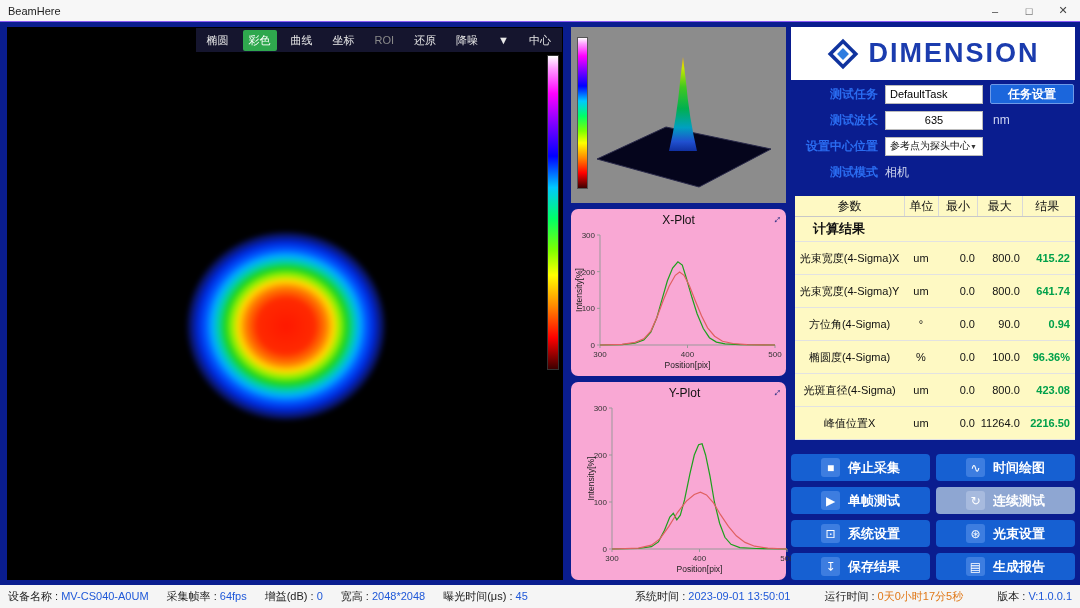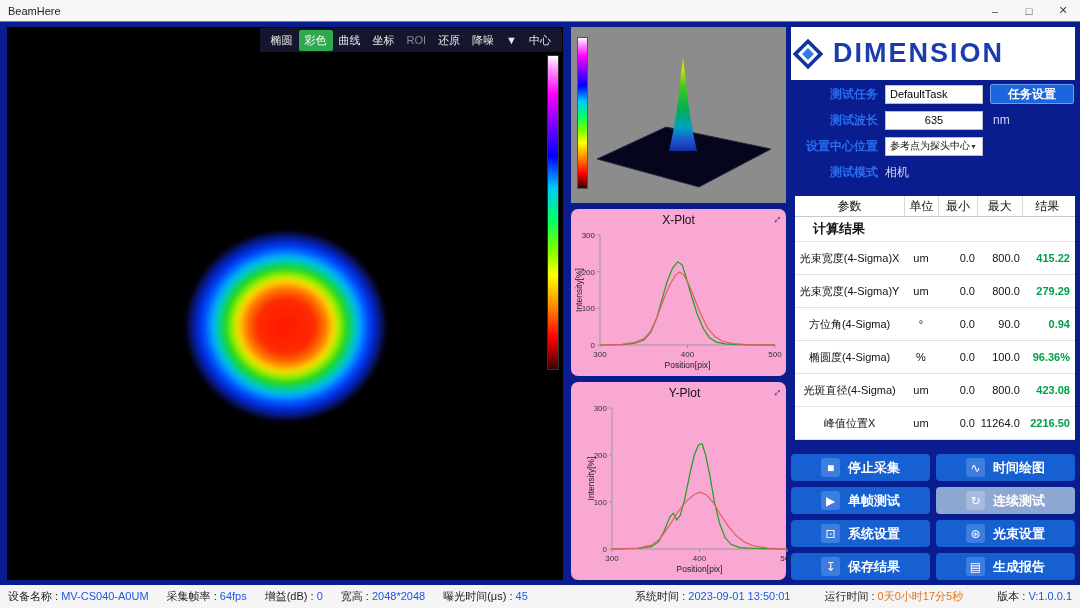--- a/index.html
+++ b/index.html
@@ -18,60 +18,60 @@
   .beam-panel{position:absolute;left:7px;top:27px;width:556px;height:553px;background:#000;overflow:hidden;}
   .beam-spot{position:absolute;left:178px;top:203px;width:202px;height:192px;border-radius:50%;
     filter:blur(2px);
     background:radial-gradient(closest-side,
       #ff1800 0%,#ff2a00 28%,#ff7a00 39%,#ffd800 47%,#9cf000 53%,#1fd51f 60%,
       #00cfae 67%,#00aaff 73%,#0055ff 80%,#0028d8 87%,#0a1670 94%,rgba(5,10,60,0) 100%);}
   .colorbar-main{position:absolute;left:540px;top:28px;width:12px;height:315px;border:1px solid #333;
     background:linear-gradient(to bottom,#ffffff 0%,#ff9cff 4%,#ff00ff 12%,#7a00ff 22%,#0000ff 32%,
       #00c8ff 42%,#00ff66 52%,#7dff00 62%,#ffff00 70%,#ff8800 80%,#ff0000 90%,#3c0000 100%);}
   .beam-toolbar{position:absolute;right:1px;top:1px;height:23px;background:#15152e;
-    display:flex;align-items:center;padding:12px 5px;gap:0;}
+    display:flex;align-items:center;padding:12px 5px;gap:8px;}
   .tb-btn{color:#e8e8e8;font-size:11px;padding:3px 6px;cursor:pointer;white-space:nowrap;}
   .tb-btn.active{background:#2fa84e;border-radius:2px;color:#fff;}
   .tb-btn.dim{color:#8a8a8a;}
 
   
   .panel-3d{position:absolute;left:571px;top:27px;width:215px;height:176px;background:#8c8c8c;}
   .colorbar-3d{position:absolute;left:6px;top:10px;width:11px;height:152px;border:1px solid #555;
     background:linear-gradient(to bottom,#ffffff 0%,#ff9cff 4%,#ff00ff 12%,#7a00ff 22%,#0000ff 32%,
       #00c8ff 42%,#00ff66 52%,#7dff00 62%,#ffff00 70%,#ff8800 80%,#ff0000 90%,#3c0000 100%);}
   .plot-panel{position:absolute;left:571px;width:215px;background:#f9a8d4;border-radius:7px;}
   #xplot{top:209px;height:167px;}
   #yplot{top:382px;height:198px;padding-left:12px;}
   .plot-title-row{height:18px;display:flex;align-items:center;justify-content:center;
     position:relative;font-size:12px;color:#111;padding-top:4px;}
   .expand-icon{position:absolute;right:5px;top:4px;font-size:12px;color:#3a3a8a;
     transform:rotate(45deg);cursor:pointer;line-height:1;}
 
   
   .logo-box{position:absolute;left:791px;top:27px;width:284px;height:53px;background:#fff;
-    display:flex;align-items:center;gap:8px;}
+    display:flex;align-items:center;justify-content:center;gap:8px;}
   .brand{font-size:27px;font-weight:bold;color:#1b3cae;letter-spacing:2px;}
 
   .form-area{position:absolute;left:791px;top:84px;width:284px;}
   .form-row{display:flex;align-items:center;height:20px;margin-bottom:6px;}
   .form-label{width:94px;text-align:right;color:#2a6cf0;font-size:12px;font-weight:bold;padding-right:7px;}
   .form-input{width:98px;height:19px;background:#fff;border:1px solid #bbb;font-size:11px;
     font-family:inherit;padding:0 4px;}
   .form-input.center{text-align:center;}
   .combo{width:98px;height:19px;background:#fff;border:1px solid #bbb;display:flex;
     align-items:center;padding:0 4px;cursor:pointer;}
   .combo .combo-text{font-size:10px;color:#111;white-space:nowrap;}
   .combo .caret{font-size:7px;color:#333;}
   .mini-btn{width:84px;height:20px;margin-left:7px;background:#1b66dc;border:1px solid #6e9ae8;
     border-radius:2px;color:#fff;font-size:12px;font-weight:bold;display:flex;
     align-items:center;justify-content:center;cursor:pointer;}
   .unit-text{color:#cfd6f2;font-size:12px;margin-left:10px;}
   .mode-text{width:98px;text-align:left;color:#d0d6ee;font-size:12px;}
 
-  .results-table{position:absolute;left:795px;top:196px;width:280px;height:244px;background:#ffffff;font-size:11px;color:#111;}
+  .results-table{position:absolute;left:795px;top:196px;width:280px;height:244px;background:#fef9c3;font-size:11px;color:#111;}
   .thead{display:flex;height:21px;align-items:center;border-bottom:1px solid #c8c8c8;font-size:12px;}
   .thead .tcell{border-left:1px solid #d8d8d8;height:100%;display:flex;align-items:center;justify-content:center;}
   .thead .tcell:first-child{border-left:none;}
   .section-row{height:25px;display:flex;align-items:center;font-size:13px;font-weight:bold;
     padding-left:18px;border-bottom:1px solid #e2e2e2;}
   .trow{display:flex;height:33px;align-items:center;border-bottom:1px solid #e2e2e2;}
   .tcell{padding:0 2px;}
   .tcell.param{width:39%;text-align:center;}
   .tcell.unit{width:12%;text-align:center;}
   .tcell.min{width:14%;text-align:right;}
@@ -251,21 +251,21 @@
         <div class="tcell unit">um</div>
         <div class="tcell min">0.0</div>
         <div class="tcell max">800.0</div>
         <div class="tcell result">415.22</div>
       </div>
       <div class="trow">
         <div class="tcell param">光束宽度(4-Sigma)Y</div>
         <div class="tcell unit">um</div>
         <div class="tcell min">0.0</div>
         <div class="tcell max">800.0</div>
-        <div class="tcell result">279.29</div>
+        <div class="tcell result">641.74</div>
       </div>
       <div class="trow">
         <div class="tcell param">方位角(4-Sigma)</div>
         <div class="tcell unit">°</div>
         <div class="tcell min">0.0</div>
         <div class="tcell max">90.0</div>
         <div class="tcell result">0.94</div>
       </div>
       <div class="trow">
         <div class="tcell param">椭圆度(4-Sigma)</div>

